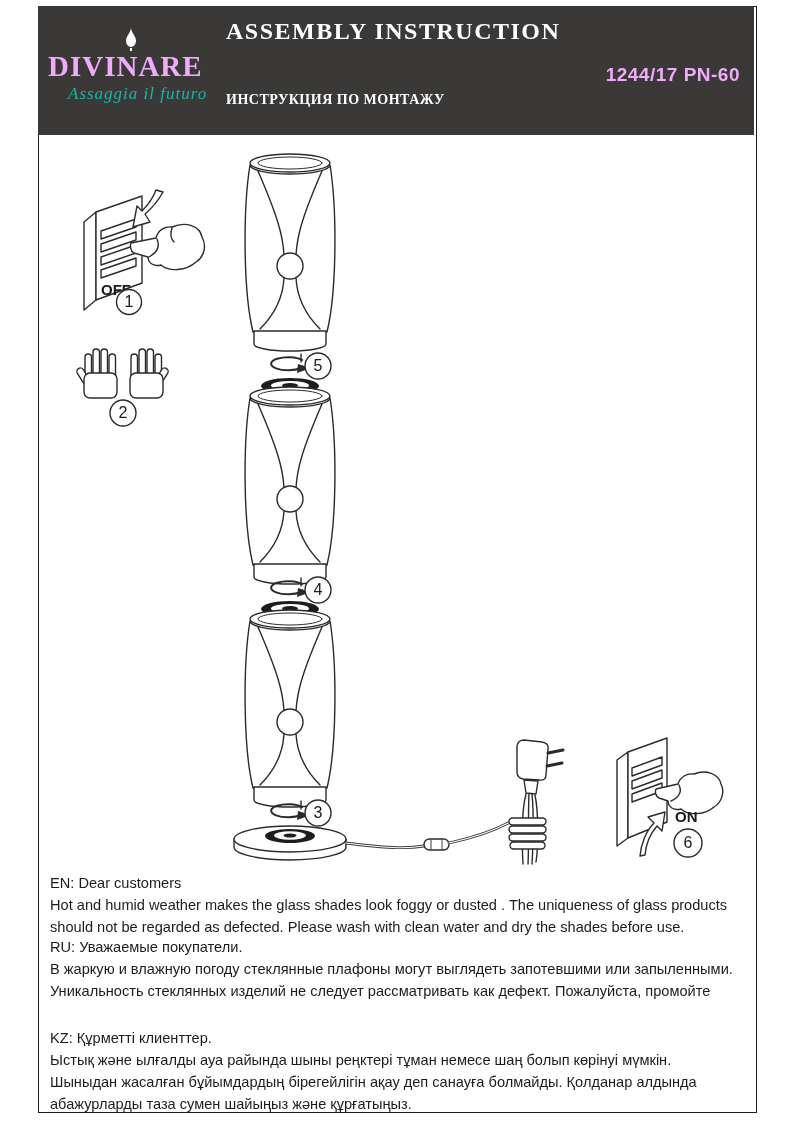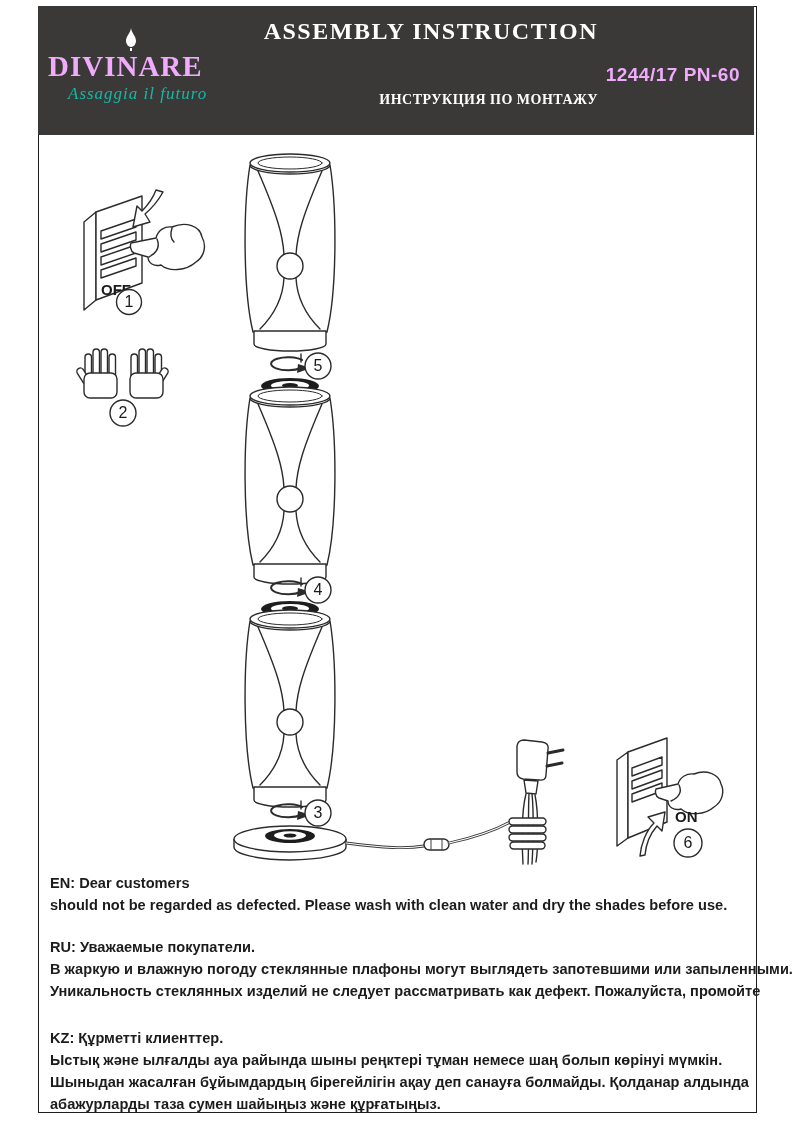--- a/index.html
+++ b/index.html
@@ -3,21 +3,21 @@
 <meta charset="utf-8">
 <style>
   html,body{margin:0;padding:0;background:#ffffff;}
   #sheet{position:relative;width:793px;height:1123px;background:#fff;overflow:hidden;
          font-family:"Liberation Sans",sans-serif;color:#1a1a1a;}
   
   #frame{position:absolute;left:38px;top:6px;width:719px;height:1107px;
          border:1.6px solid #1c1c1c;box-sizing:border-box;}
   
   #band{position:absolute;left:38px;top:6px;width:716px;height:129px;background:#3a3938;}
-  .htitle{position:absolute;left:188px;width:372px;text-align:right;color:#fff;
+  .htitle{position:absolute;left:188px;width:372px;text-align:left;color:#fff;
           font-family:"Liberation Serif",serif;font-weight:bold;}
   #title-en{top:12px;font-size:24px;letter-spacing:1.5px;}
   #title-ru{top:86px;font-size:14px;letter-spacing:0.5px;}
   #model{position:absolute;right:14px;top:58px;color:#f0abfc;font-size:19px;font-weight:bold;letter-spacing:0.5px;}
   
   #logo{position:absolute;left:8px;top:0;width:190px;height:129px;}
   #wordmark{position:absolute;left:2px;top:44px;color:#f0abfc;font-family:"Liberation Serif",serif;
             font-weight:bold;font-size:29px;letter-spacing:1px;}
   #tagline{position:absolute;left:22px;top:78px;color:#14b8a6;font-family:"Liberation Serif",serif;
            font-style:italic;font-size:17px;letter-spacing:1px;}
@@ -25,21 +25,21 @@
   
   #diagram{position:absolute;left:0;top:0;width:793px;height:1123px;}
   .ln{stroke:#2b2b2b;stroke-width:1.4;fill:none;stroke-linecap:round;stroke-linejoin:round;}
   .fw{fill:#ffffff;stroke:#2b2b2b;stroke-width:1.4;stroke-linejoin:round;}
   .fd{fill:#1d1d1d;stroke:none;}
   .cord{stroke:#3a3a3a;stroke-width:2.8;fill:none;stroke-linecap:round;}
   .cordw{stroke:#ffffff;stroke-width:1.1;fill:none;stroke-linecap:round;}
   .num{font-family:"Liberation Sans",sans-serif;font-size:16px;fill:#1a1a1a;text-anchor:middle;}
   .lbl{font-family:"Liberation Sans",sans-serif;font-size:15px;font-weight:bold;fill:#1a1a1a;}
   
-  .note{position:absolute;left:50px;font-size:14.6px;line-height:22px;white-space:nowrap;color:#1c1c1c;font-weight:bold;}
+  .note{position:absolute;left:50px;font-size:14.6px;line-height:22px;white-space:nowrap;color:#1c1c1c;}
   #note-en{top:872px;} #note-ru{top:936px;} #note-kz{top:1027px;}
 </style>
 </head>
 <body>
 
 <div id="sheet">
 
   <div id="frame"></div>
 
   <div id="band">
@@ -199,20 +199,21 @@
         <path class="fw" d="M640,856 C641,844 646,831 654,823 L648,817 L665,812 L662,831 L657,826 C650,834 646,844 645,855 Z"></path>
       </g>
       <text class="lbl" x="675" y="822">ON</text>
       <circle class="fw" cx="688" cy="843" r="14"></circle>
       <text class="num" x="688" y="848">6</text>
     </g>
   </svg>
 
   <div id="note-en" class="note">
     <div>EN: Dear customers</div>
+    <div>Hot and humid weather makes the glass shades look foggy or dusted . The uniqueness of glass products</div>
     <div>should not be regarded as defected.  Please wash with clean water and dry the shades before use.</div>
   </div>
   <div id="note-ru" class="note">
     <div>RU: Уважаемые покупатели.</div>
     <div>В жаркую и влажную погоду стеклянные плафоны могут выглядеть запотевшими или запыленными.</div>
     <div>Уникальность стеклянных изделий не следует рассматривать как дефект. Пожалуйста, промойте</div>
   </div>
   <div id="note-kz" class="note">
     <div>KZ: Құрметті клиенттер.</div>
     <div>Ыстық және ылғалды ауа райында шыны реңктері тұман немесе шаң болып көрінуі мүмкін.</div>

